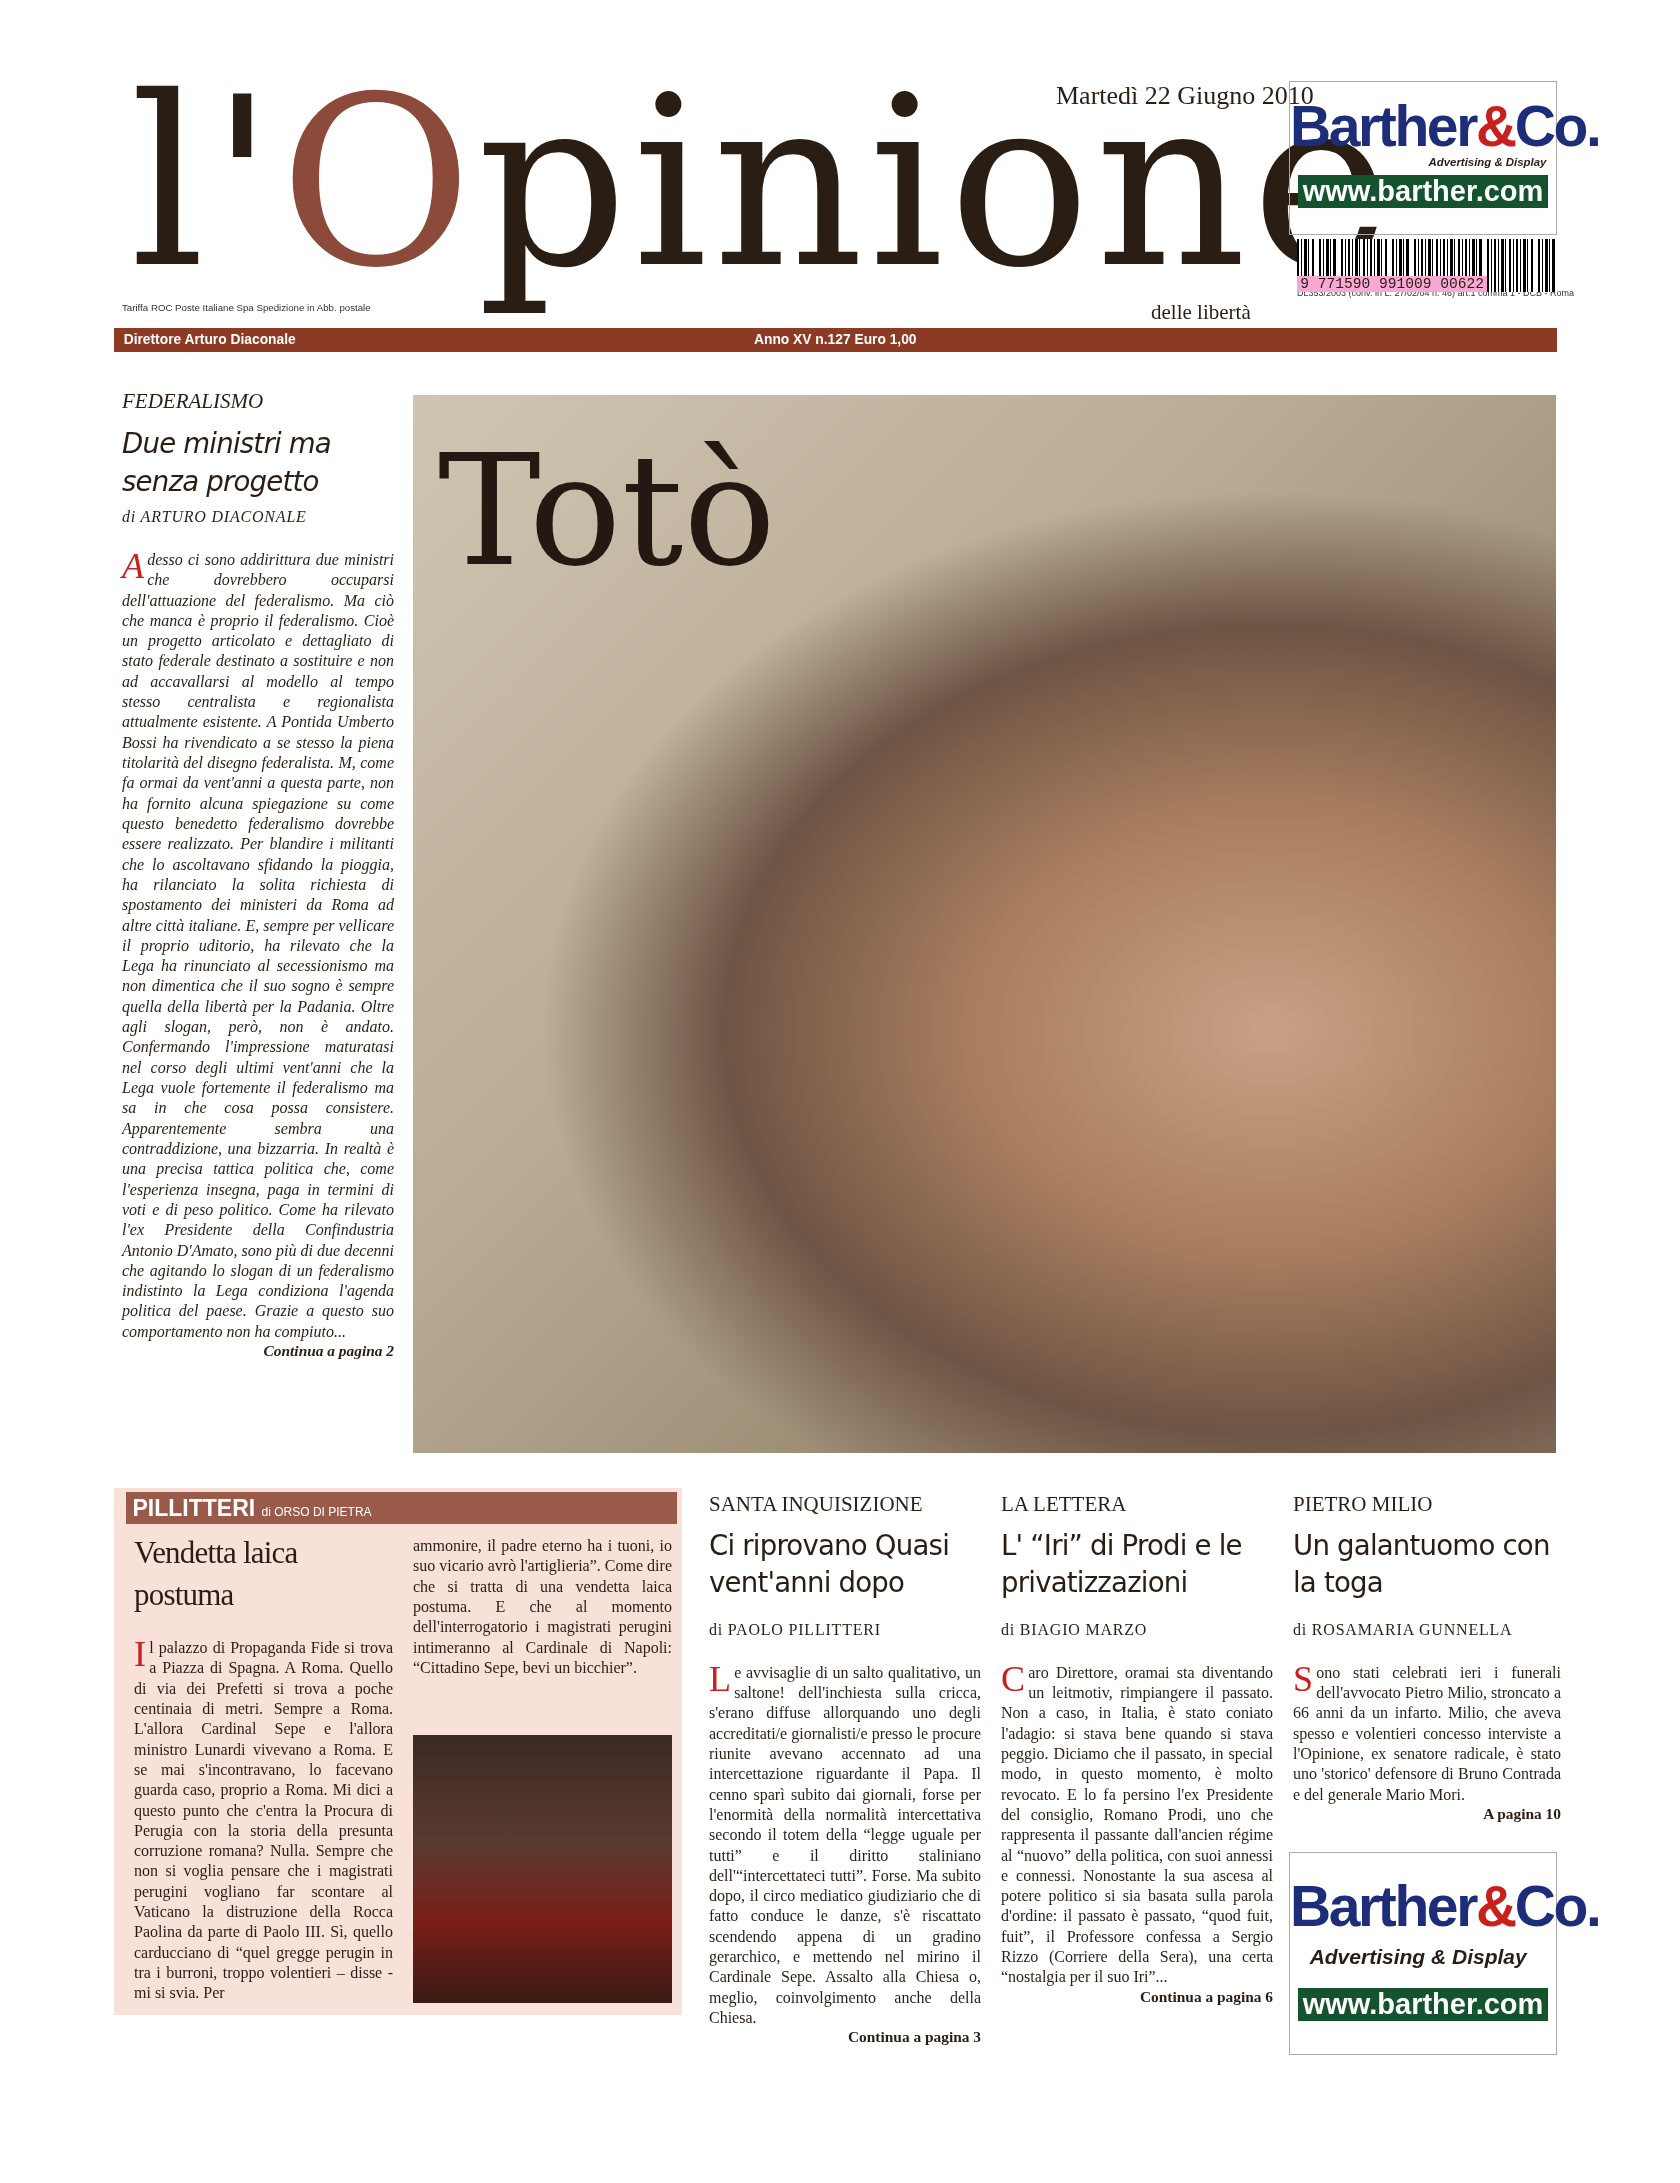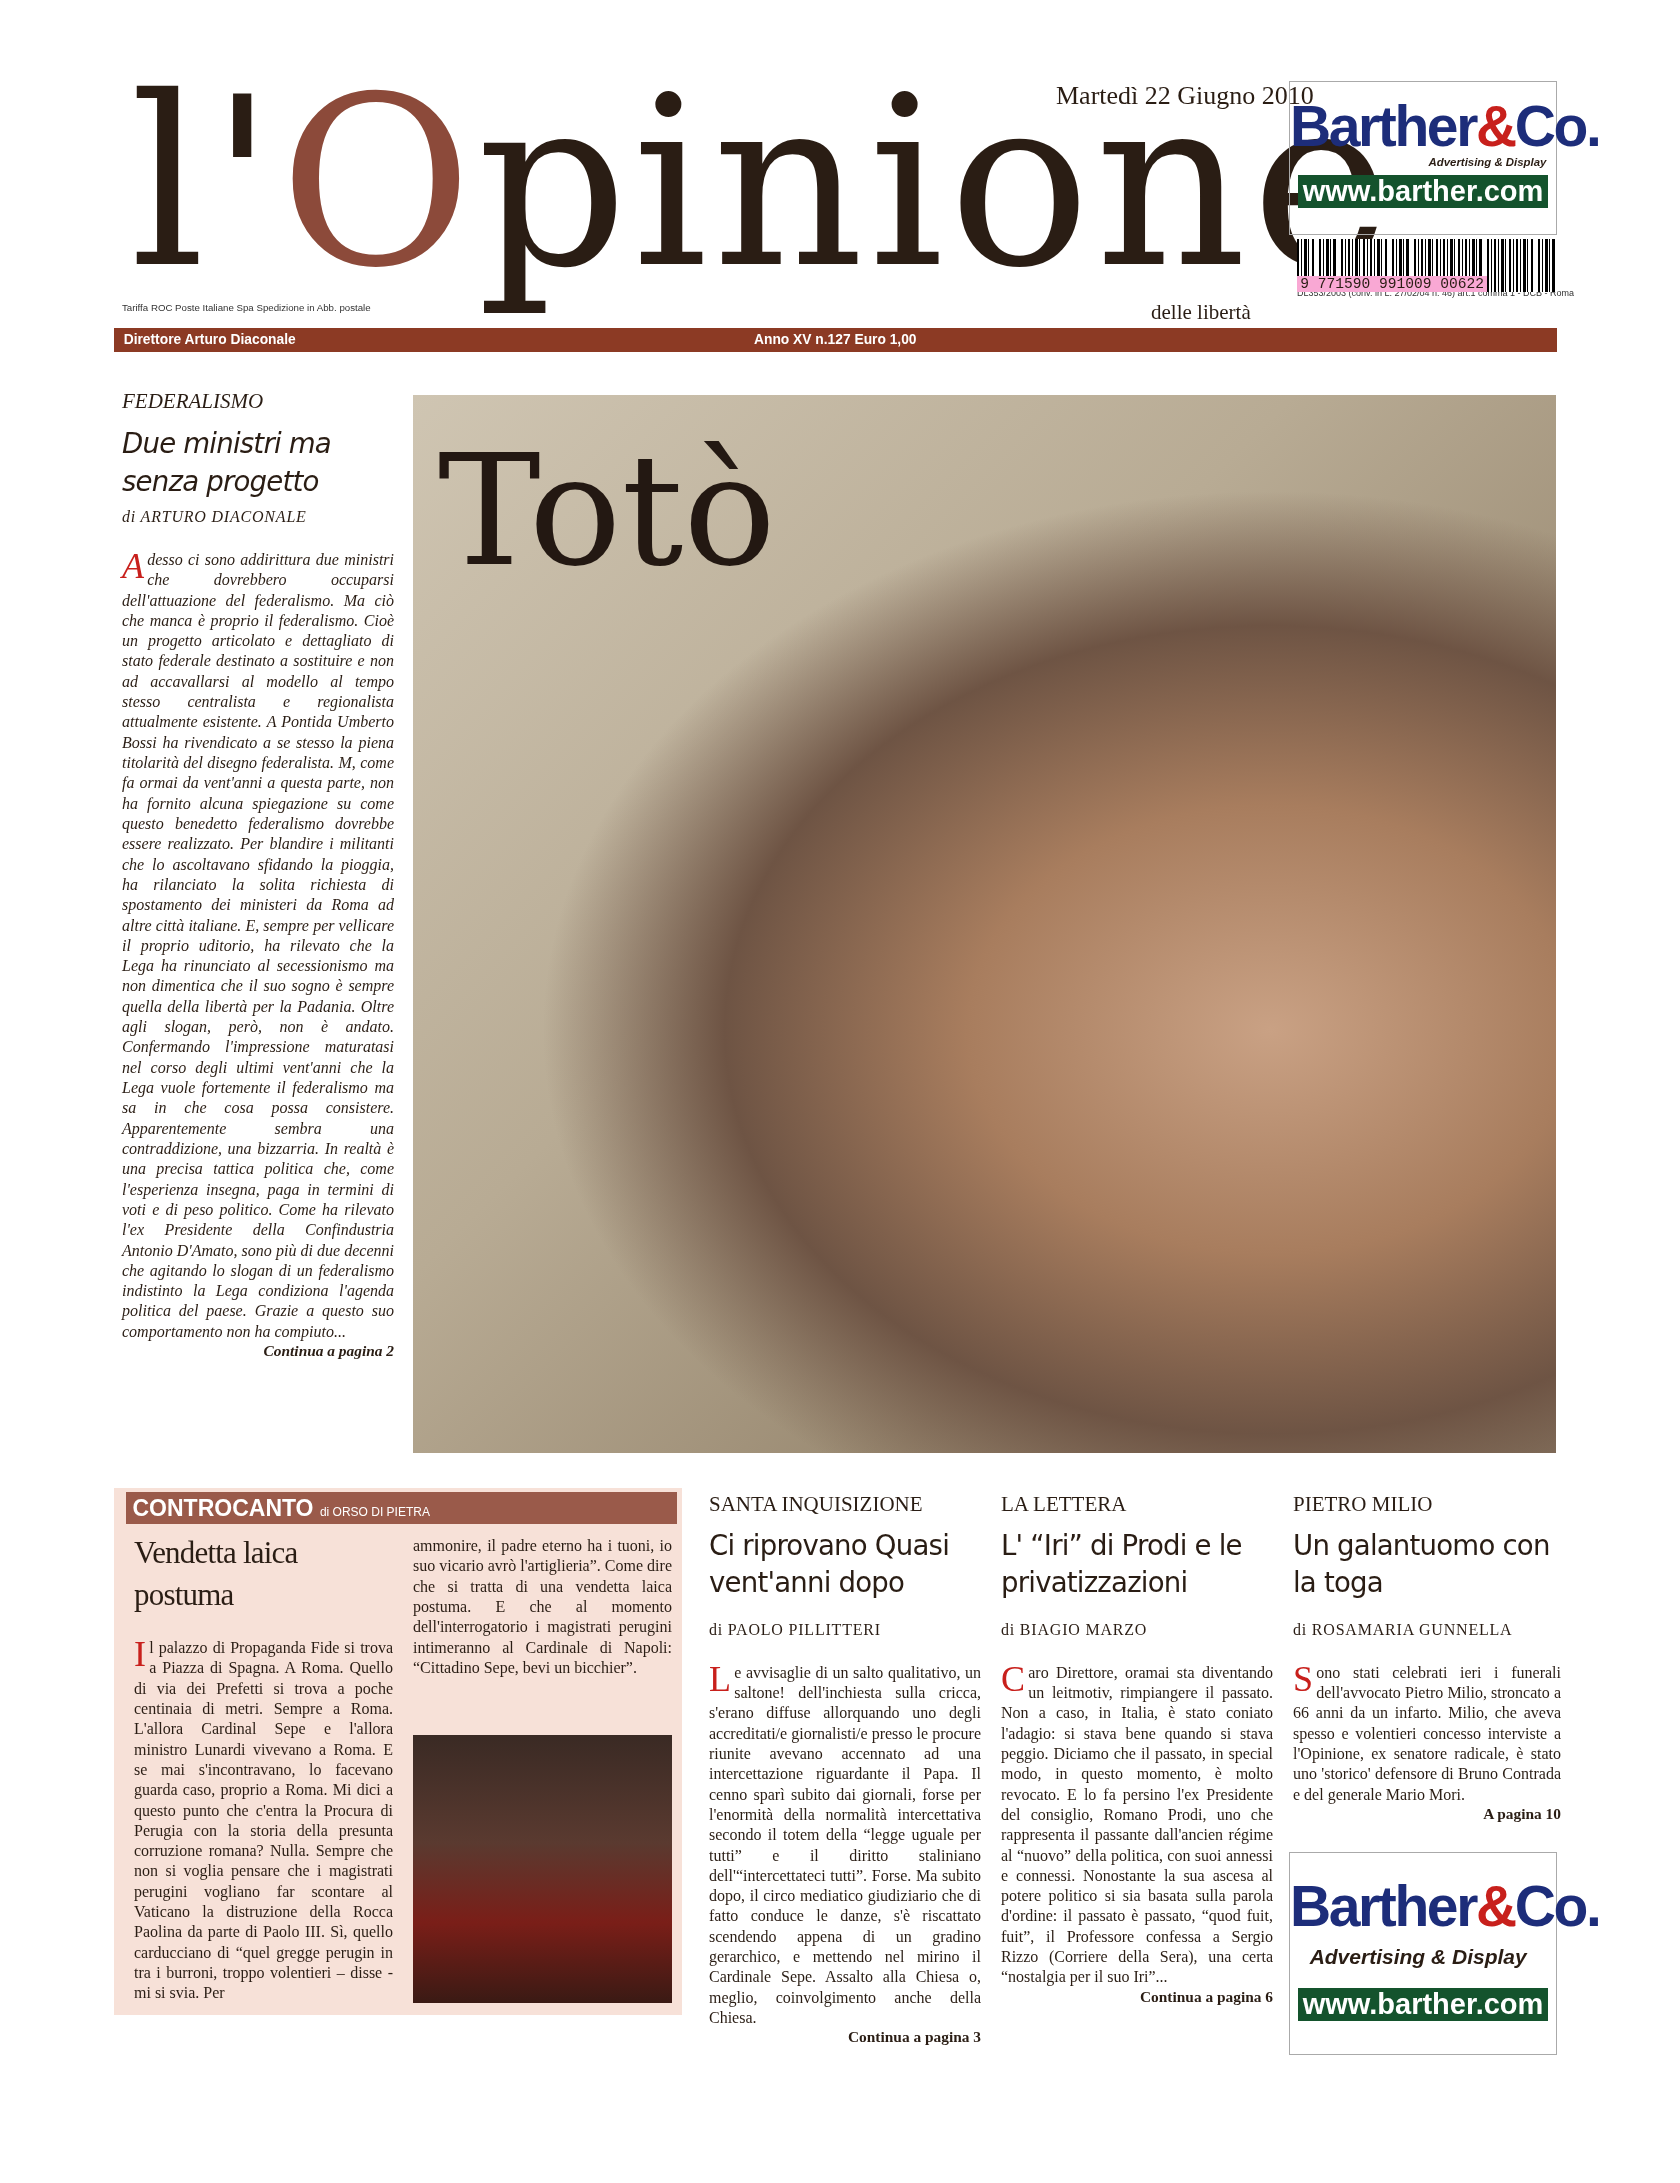--- a/index.html
+++ b/index.html
@@ -63,21 +63,21 @@
   <div class="body-text"><span class="dropcap">A</span><span>desso ci sono addirittura due ministri che dovrebbero occuparsi dell'attuazione del federalismo. Ma ciò che manca è proprio il federalismo. Cioè un progetto articolato e dettagliato di stato federale destinato a sostituire e non ad accavallarsi al modello al tempo stesso centralista e regionalista attualmente esistente. A Pontida Umberto Bossi ha rivendicato a se stesso la piena titolarità del disegno federalista. M, come fa ormai da vent'anni a questa parte, non ha fornito alcuna spiegazione su come questo benedetto federalismo dovrebbe essere realizzato. Per blandire i militanti che lo ascoltavano sfidando la pioggia, ha rilanciato la solita richiesta di spostamento dei ministeri da Roma ad altre città italiane. E, sempre per vellicare il proprio uditorio, ha rilevato che la Lega ha rinunciato al secessionismo ma non dimentica che il suo sogno è sempre quella della libertà per la Padania. Oltre agli slogan, però, non è andato. Confermando l'impressione maturatasi nel corso degli ultimi vent'anni che la Lega vuole fortemente il federalismo ma sa in che cosa possa consistere. Apparentemente sembra una contraddizione, una bizzarria. In realtà è una precisa tattica politica che, come l'esperienza insegna, paga in termini di voti e di peso politico. Come ha rilevato l'ex Presidente della Confindustria Antonio D'Amato, sono più di due decenni che agitando lo slogan di un federalismo indistinto la Lega condiziona l'agenda politica del paese. Grazie a questo suo comportamento non ha compiuto...</span></div>
   <div class="cont">Continua a pagina 2</div>
 </div>
 
 <div class="abs photo"></div>
 <div class="abs photo-title">
     <div>Totò</div>
   </div>
 
 <div class="abs controcanto-box"></div>
-<div class="abs cc-bar"><span>CONTROCANTO</span> <small>di ORSO DI PIETRA</small></div>
+<div class="abs cc-bar"><span>PILLITTERI</span> <small>di ORSO DI PIETRA</small></div>
 <div class="abs headline" style="left:134px;top:1532px;width:243px;font-family:Liberation Serif, serif;font-size:31px;">Vendetta laica postuma</div>
 <div class="abs body-text" style="left:134px;top:1638px;width:259px;"><span class="dropcap">I</span><span>l palazzo di Propaganda Fide si trova a Piazza di Spagna. A Roma. Quello di via dei Prefetti si trova a poche centinaia di metri. Sempre a Roma. L'allora Cardinal Sepe e l'allora ministro Lunardi vivevano a Roma. E se mai s'incontravano, lo facevano guarda caso, proprio a Roma. Mi dici a questo punto che c'entra la Procura di Perugia con la storia della presunta corruzione romana? Nulla. Sempre che non si voglia pensare che i magistrati perugini vogliano far scontare al Vaticano la distruzione della Rocca Paolina da parte di Paolo III. Sì, quello carducciano di “quel gregge perugin in tra i burroni, troppo volentieri – disse - mi si svia. Per</span></div>
 <div class="abs body-text" style="left:413px;top:1536px;width:259px;">ammonire, il padre eterno ha i tuoni, io suo vicario avrò l'artiglieria”. Come dire che si tratta di una vendetta laica postuma. E che al momento dell'interrogatorio i magistrati perugini intimeranno al Cardinale di Napoli: “Cittadino Sepe, bevi un bicchier”.</div>
 <div class="abs cardinal"></div>
 
 <div class="abs" style="left:709px;top:1492px;width:272px;">
   <div class="kicker">SANTA INQUISIZIONE</div>
   <div class="headline" style="margin-top:9.7px">Ci riprovano Quasi vent'anni dopo</div>
   <div class="byline" style="margin:19.5px 0 24px">di PAOLO PILLITTERI</div>
   <div class="body-text"><span class="dropcap">L</span><span>e avvisaglie di un salto qualitativo, un saltone! dell'inchiesta sulla cricca, s'erano diffuse allorquando uno degli accreditati/e giornalisti/e presso le procure riunite avevano accennato ad una intercettazione riguardante il Papa. Il cenno sparì subito dai giornali, forse per l'enormità della normalità intercettativa secondo il totem della “legge uguale per tutti” e il diritto staliniano dell'“intercettateci tutti”. Forse. Ma subito dopo, il circo mediatico giudiziario che di fatto conduce le danze, s'è riscattato scendendo appena di un gradino gerarchico, e mettendo nel mirino il Cardinale Sepe. Assalto alla Chiesa o, meglio, coinvolgimento anche della Chiesa.</span></div>

